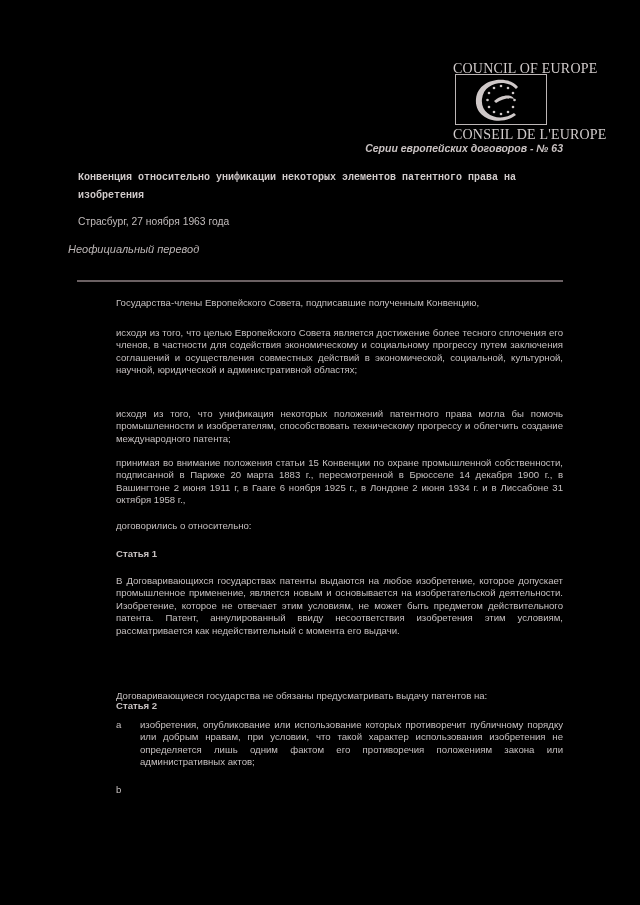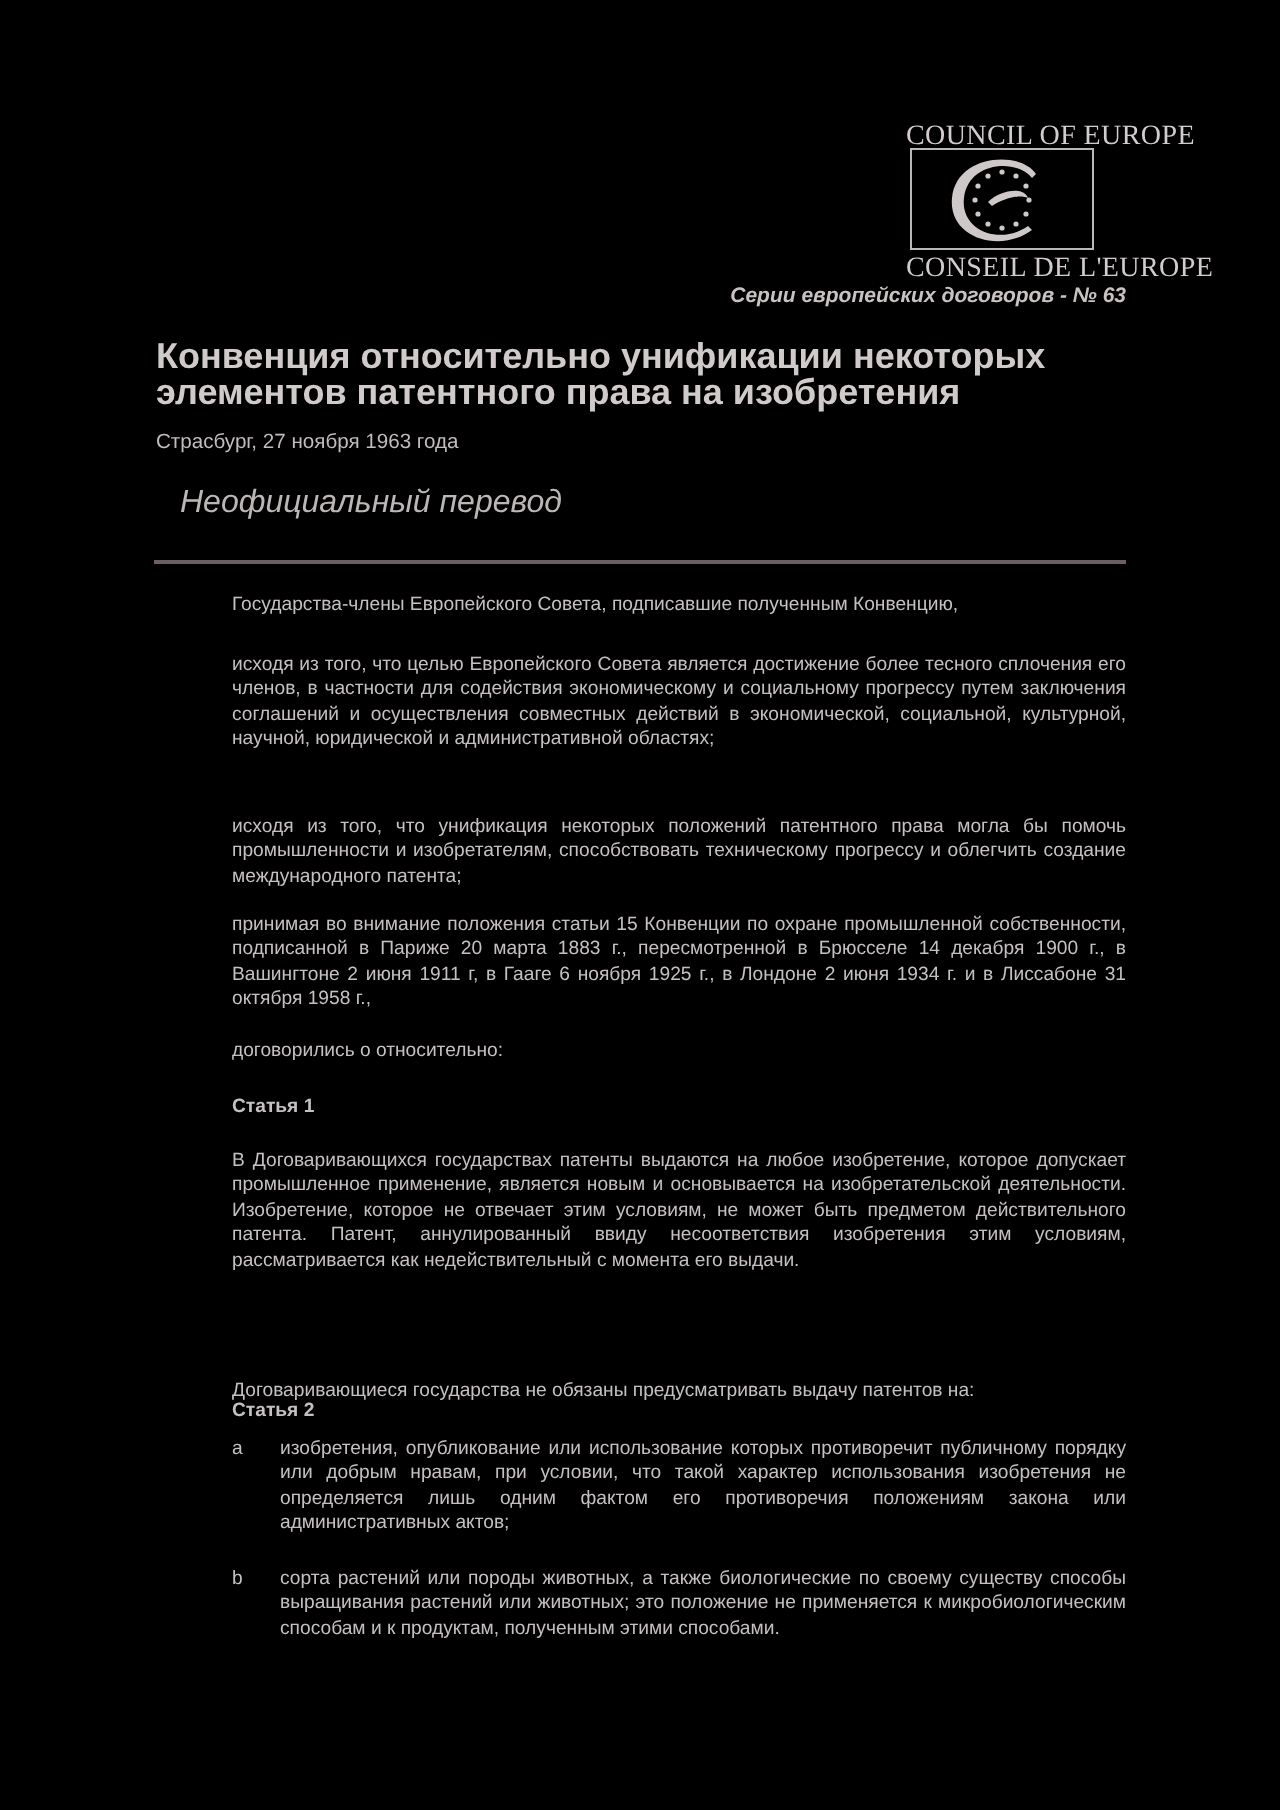--- a/index.html
+++ b/index.html
@@ -5,23 +5,23 @@
     html, body { margin: 0; padding: 0; background: #000; }
     body { width: 640px; height: 905px; position: relative; overflow: hidden;
            font-family: "Liberation Sans", sans-serif; color: #c9c4c4; }
     .abs { position: absolute; }
     .logo-top, .logo-bottom { font-family: "Liberation Serif", serif; font-size: 14px; color: #d2cccc;
            letter-spacing: 0.2px; white-space: nowrap; }
     .logo-top { left: 453px; top: 61px; }
     .logo-bottom { left: 453px; top: 127px; }
     .logo-box { left: 455px; top: 74px; width: 92px; height: 51px; border: 1px solid #bdb6b6; box-sizing: border-box; }
     .series { right: 77px; top: 142px; font-size: 10.5px; font-style: italic; font-weight: bold; color: #c9c2c2; white-space: nowrap; }
-    .title { left: 78px; top: 169px; width: 480px; font-size: 18px; font-weight: bold; line-height: 18px; color: #d0caca; }
+    .title { left: 78px; top: 169px; width: 480px; font-size: 10px; font-weight: bold; line-height: 18px; color: #d0caca; font-family: Liberation Mono, monospace; }
     .date { left: 78px; top: 216px; font-size: 10.3px; color: #c2bcbc; white-space: nowrap; }
-    .subtitle { left: 90px; top: 243px; font-size: 16px; font-style: italic; color: #bcb6b6; white-space: nowrap; }
+    .subtitle { left: 68px; top: 243px; font-size: 11px; font-style: italic; color: #bcb6b6; white-space: nowrap; }
     .separator { left: 77px; top: 280px; width: 486px; height: 2px; background: #6a6062; }
     .body-block { left: 116px; width: 447px; font-size: 9.6px; line-height: 12.4px; color: #c6c0c0; text-align: justify; }
     .heading { font-weight: bold; }
     .list-item { left: 116px; width: 447px; font-size: 9.6px; line-height: 12.4px; color: #c6c0c0; }
     .list-item .marker { position: absolute; left: 0; top: 0; width: 20px; }
     .list-item .text { position: absolute; left: 24px; width: 423px; text-align: justify; }
   </style>
 </head>
 <body>
 
@@ -69,14 +69,13 @@
 
 <div class="abs body-block heading" style="top:663px;margin-top:37px;">Статья 2</div>
 <div class="abs body-block" style="top:690px;">Договаривающиеся государства не обязаны предусматривать выдачу патентов на:</div>
 
 <div class="abs list-item" style="top:719px; height:50px;">
   <span class="marker">a</span>
   <span class="text">изобретения, опубликование или использование которых противоречит публичному порядку или добрым нравам, при условии, что такой характер использования изобретения не определяется лишь одним фактом его противоречия положениям закона или административных актов;</span>
 </div>
 <div class="abs list-item" style="top:784px; height:40px;">
   <span class="marker">b</span>
-  <span class="text">сорта растений или породы животных, а также биологические по своему существу способы выращивания растений или животных; это положение не применяется к микробиологическим способам и к продуктам, полученным этими способами.</span>
 </div>
 
 </body></html>

